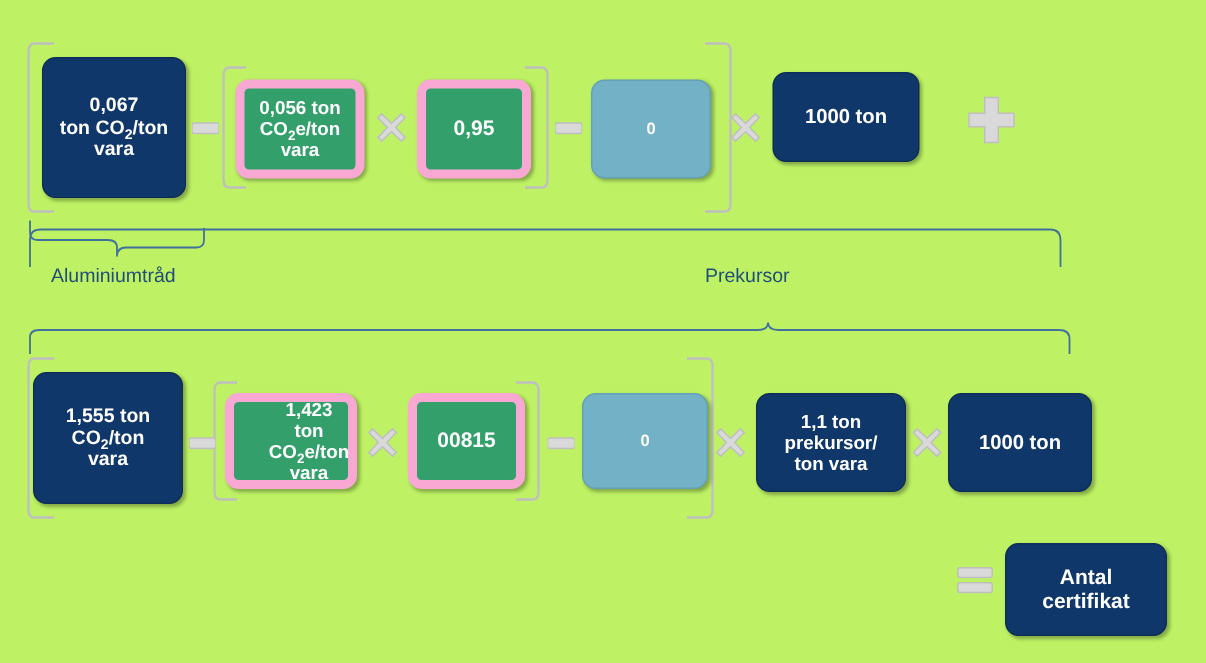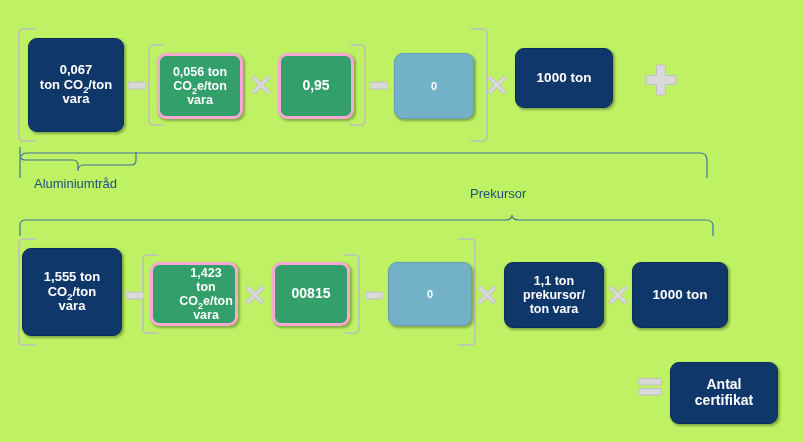--- a/index.html
+++ b/index.html
@@ -26,21 +26,21 @@
     border-radius: 9px;
     color: #ffffff;
     font-weight: bold;
     line-height: 1.12;
     box-sizing: border-box;
     box-shadow: 1.5px 1.5px 2.5px rgba(0,0,0,0.30);
     padding: 2px 4px;
     white-space: pre-line;
   }
   .node.navy   { background: #10376a; border: 1px solid #0d2e59; }
-  .node.green  { background: #33a06b; border: 3px solid #f9a8d4; }
+  .node.green  { background: #33a06b; border: 6px solid #f9a8d4; }
   .node.lblue  { background: #72b1c6; border: 1px solid #65a1b6; }
 
   .node .sub { font-size: 0.72em; vertical-align: sub; line-height: 0; }
 
   
   .op {
     position: absolute;
     color: #d9d9d9;
   }
   .op svg { display: block; }
@@ -134,21 +134,21 @@
     </svg>
   </div>
   <div class="brace-label" style="left:34px; top:176px;">Aluminiumtråd</div>
 
   <div class="brk" style="left:18px; top:152px; width:700px; height:28px;">
     <svg width="700" height="28" viewBox="0 0 700 28">
       <path d="M 2 26 L 2 8 Q 2 1 9 1 L 682 1 Q 689 1 689 8 L 689 26" fill="none" stroke="#41719c" stroke-width="1.2"></path>
     </svg>
   </div>
 
-  <div class="brace-label" style="left:470px; top:186px;">Prekursor</div>
+  <div class="brace-label" style="left:470px; top:176px;">Prekursor</div>
 
   <div class="brk" style="left:18px; top:214px; width:700px; height:24px;">
     <svg width="700" height="24" viewBox="0 0 700 24">
       <path d="M 2 22 L 2 11 Q 2 6 8 6 L 487 6 Q 494 6 494 1 Q 494 6 501 6 L 688 6 Q 695 6 695 12 L 695 22" fill="none" stroke="#41719c" stroke-width="1.2"></path>
     </svg>
   </div>
 
   <div class="brk" style="left:18px; top:238px; width:458px; height:108px;">
     <svg width="458" height="108" viewBox="0 0 458 108">
       <path d="M 18 1 L 5 1 Q 1 1 1 6 L 1 102 Q 1 107 5 107 L 18 107" fill="none" stroke="#bfbfbf" stroke-width="1.6"></path>

